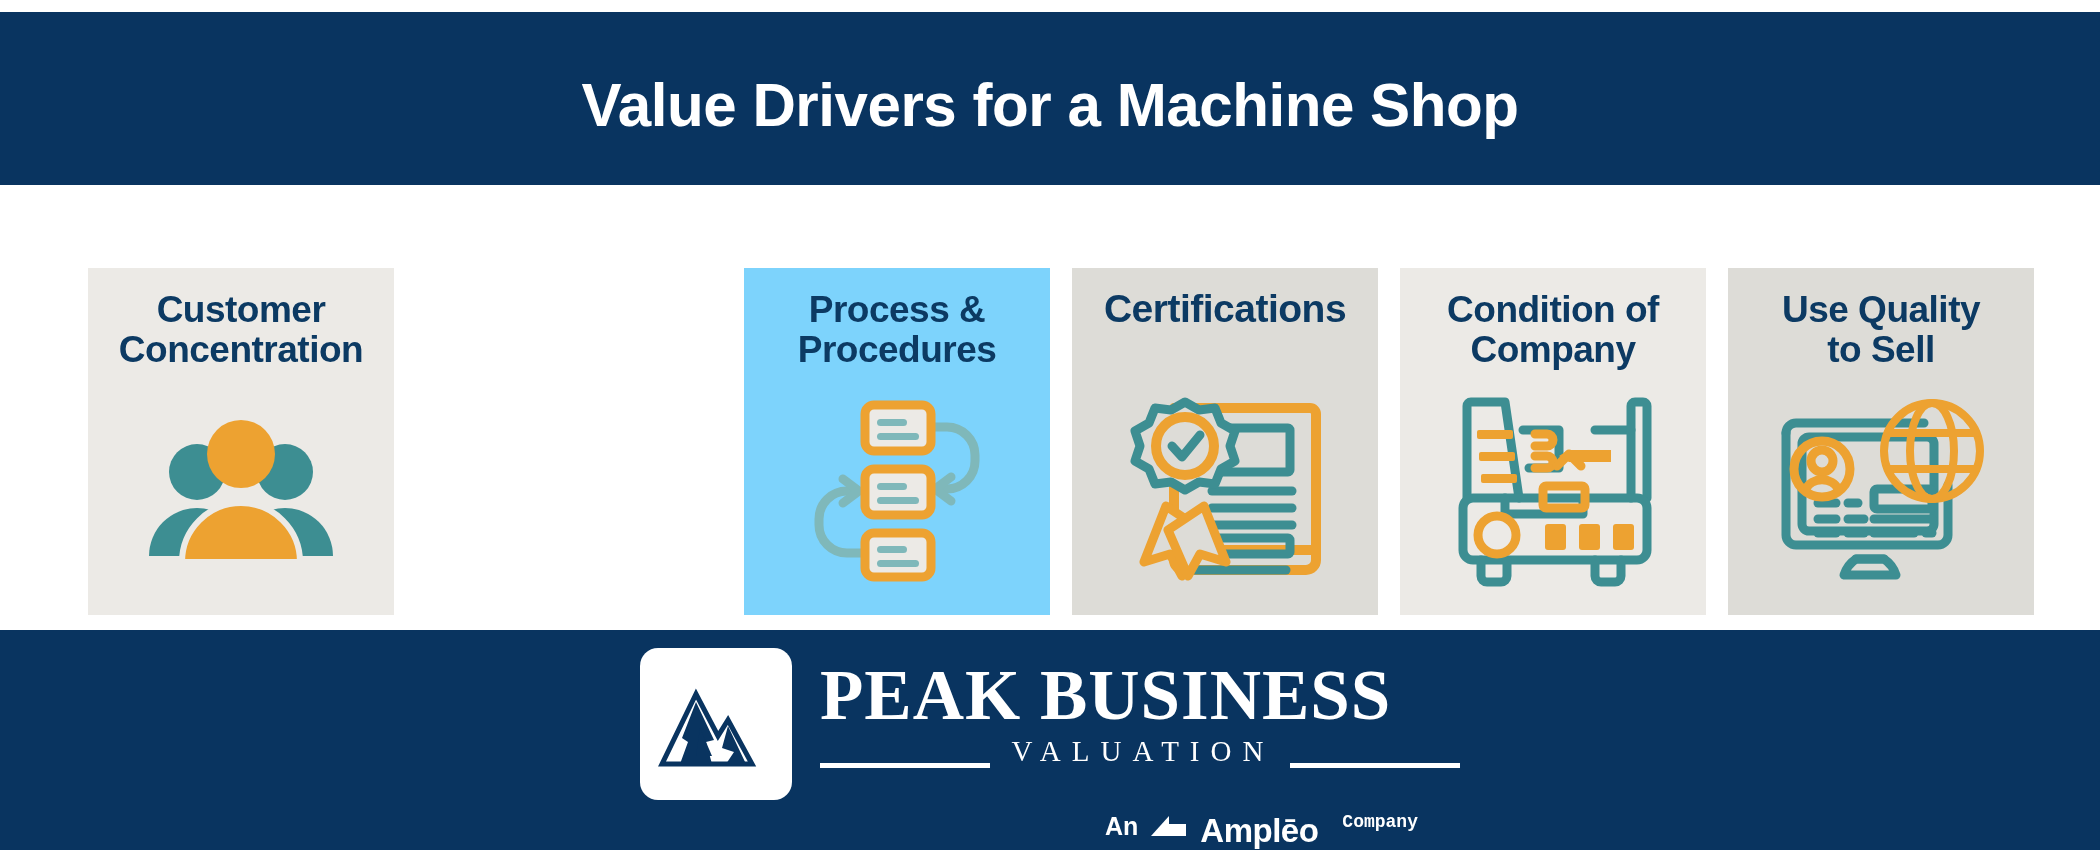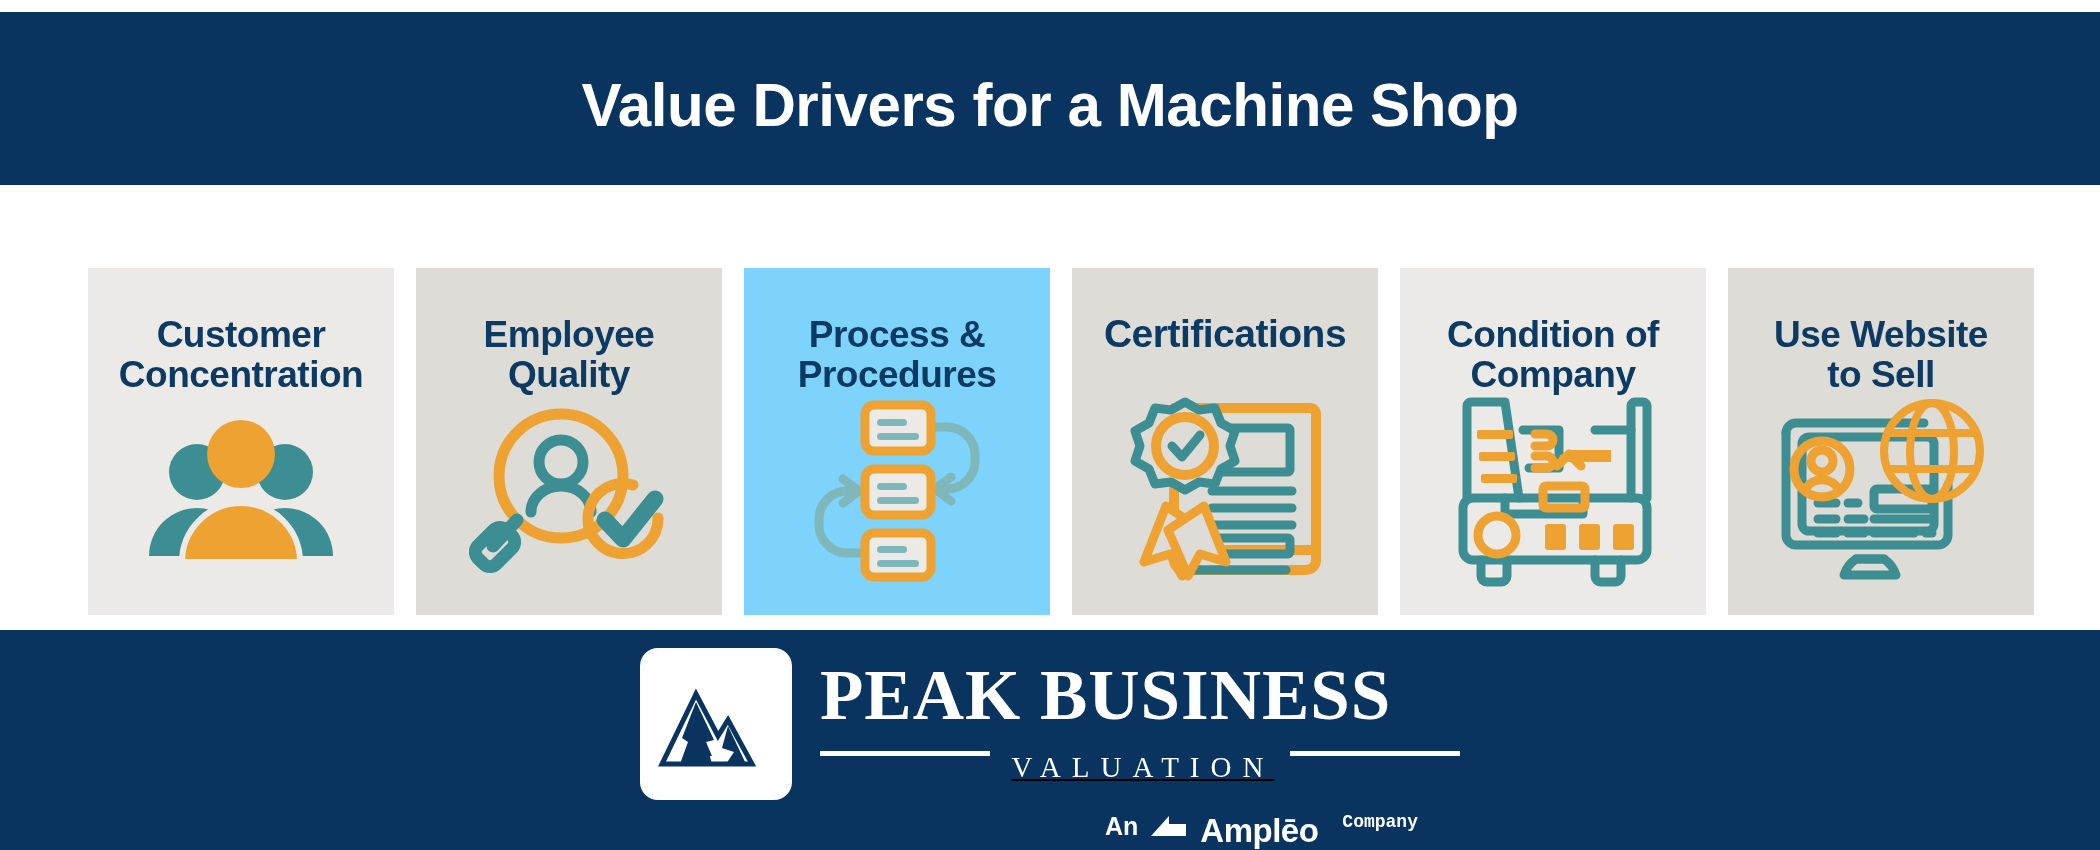--- a/index.html
+++ b/index.html
@@ -73,21 +73,20 @@
     left: -22px;
     width: 350px;
     text-align: center;
     color: #0C3A63;
     font-size: 37px;
     font-weight: bold;
     line-height: 1.07;
     letter-spacing: -0.5px;
     font-family: "Liberation Sans", sans-serif;
     white-space: pre-line;
-    margin-top: 25px;
   }
   .card.single-line .card-title {
     font-size: 39px;
     top: 20px;
   }
   .card-icon {
     position: absolute;
     left: 0;
     top: 106px;
     width: 306px;
@@ -132,24 +131,23 @@
     color: #ffffff;
     font-family: "Liberation Serif", serif;
     font-weight: bold;
     font-size: 71px;
     letter-spacing: 1px;
     line-height: 1;
     white-space: nowrap;
   }
   .logo-sub-row {
     display: flex;
-    align-items: flex-start;
-    margin-top: 20px;
+    align-items: flex-end;
+    margin-top: 4px;
     width: 640px;
-    text-decoration: underline;
   }
   .logo-rule {
     height: 5px;
     background: #ffffff;
     flex: 1 1 auto;
   }
   .logo-subword {
     color: #ffffff;
     font-family: "Liberation Serif", serif;
     font-size: 29px;
@@ -210,43 +208,20 @@
           <circle cx="56" cy="62" r="28" fill="#3D8E92"></circle>
           <circle cx="144" cy="62" r="28" fill="#3D8E92"></circle>
           <path d="M8 146 a48 48 0 0 1 96 0 z" fill="#3D8E92"></path>
           <path d="M96 146 a48 48 0 0 1 96 0 z" fill="#3D8E92"></path>
           <circle cx="100" cy="44" r="34" fill="#EDA231"></circle>
           <path d="M41 152 a59 59 0 0 1 118 0 z" fill="#EDA231" stroke="#ECEAE6" stroke-width="6"></path>
         </svg>
       </div>
     </div>
 
-    <div class="card c1">
-      <div class="card-title">Employee
-Quality</div>
-      <div class="card-icon">
-        <svg width="200" height="180" viewBox="0 0 200 180">
-          <g fill="none" stroke="#EDA231" stroke-width="11" stroke-linecap="round">
-            <circle cx="92" cy="76" r="62"></circle>
-          </g>
-          <g fill="none" stroke="#3D8E92" stroke-width="11" stroke-linecap="round" stroke-linejoin="round">
-            <circle cx="92" cy="62" r="22"></circle>
-            <path d="M62 112 a30 26 0 0 1 60 0"></path>
-          </g>
-          <g fill="none" stroke="#3D8E92" stroke-width="13" stroke-linecap="round">
-            <path d="M48 120 L24 146"></path>
-            <rect x="6" y="134" width="40" height="26" rx="9" transform="rotate(-45 26 147)"></rect>
-          </g>
-          <g fill="none" stroke="#EDA231" stroke-width="11" stroke-linecap="round">
-            <path d="M189 118 a35 35 0 1 1 -25 -33"></path>
-          </g>
-          <path d="M136 120 L154 139 L186 99" fill="none" stroke="#3D8E92" stroke-width="17" stroke-linecap="round" stroke-linejoin="round"></path>
-        </svg>
-      </div>
-    </div>
 
     <div class="card c2">
       <div class="card-title">Process &amp;
 Procedures</div>
       <div class="card-icon">
         <svg width="200" height="190" viewBox="0 0 200 190">
           <g fill="none" stroke="#7FB8BA" stroke-width="9" stroke-linecap="round" stroke-linejoin="round">
             <path d="M128 32 L150 32 a28 28 0 0 1 28 28 L178 66 a28 28 0 0 1 -28 28 L140 94"></path>
             <path d="M154 82 L138 94 L154 106"></path>
             <path d="M72 158 L50 158 a28 28 0 0 1 -28 -28 L22 124 a28 28 0 0 1 28 -28 L60 96"></path>
@@ -325,21 +300,21 @@
             <path d="M92 66 L104 66 a6 6 0 0 1 0 12 L92 78"></path>
             <path d="M132 58 L120 70 L132 82" transform="rotate(90 126 70)"></path>
             <rect x="100" y="96" width="42" height="22" rx="3"></rect>
           </g>
           <path d="M126 60 L168 60 L168 72 L126 72 L116 66 Z" fill="#EDA231"></path>
         </svg>
       </div>
     </div>
 
     <div class="card c5">
-      <div class="card-title">Use Website
+      <div class="card-title">Use Quality
 to Sell</div>
       <div class="card-icon">
         <svg width="215" height="195" viewBox="0 0 215 195">
           <g fill="none" stroke="#3D8E92" stroke-width="9" stroke-linecap="round" stroke-linejoin="round">
             <path d="M12 40 a10 10 0 0 1 10 -10 L150 30"></path>
             <path d="M12 40 L12 142 a10 10 0 0 0 10 10 L164 152 a10 10 0 0 0 10 -10 L174 92"></path>
             <rect x="28" y="44" width="132" height="94" rx="7" fill="none"></rect>
             <path d="M82 166 L110 166"></path>
             <path d="M70 182 L122 182 a30 30 0 0 0 -12 -16 L82 166 a30 30 0 0 0 -12 16 Z"></path>
             <rect x="100" y="96" width="58" height="20" rx="3"></rect>

